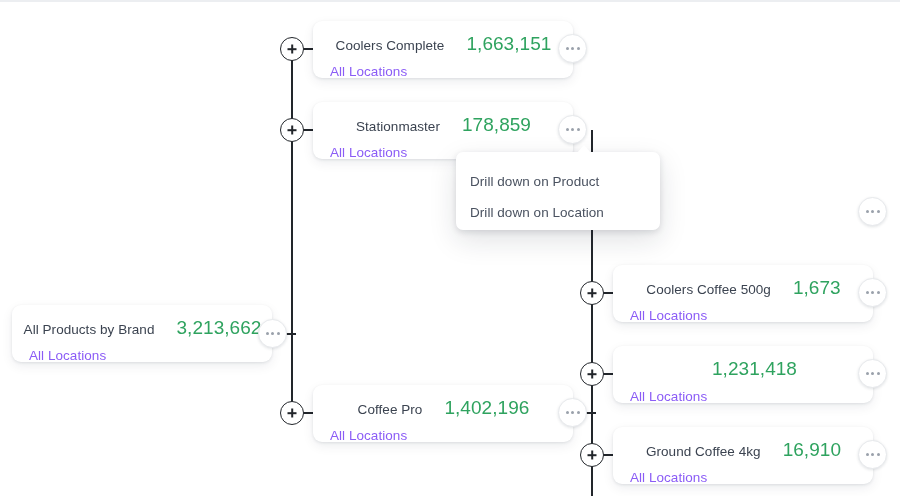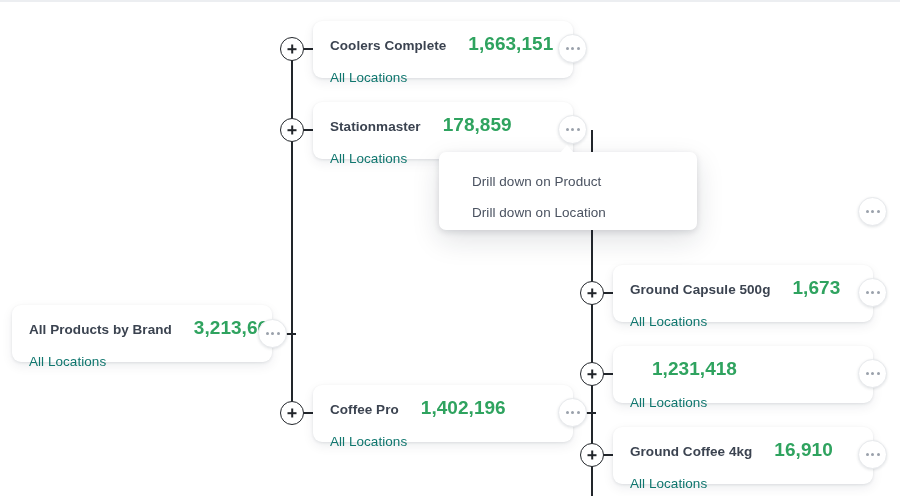--- a/index.html
+++ b/index.html
@@ -76,39 +76,38 @@
     background: #ffffff;
     border-radius: 9px;
     box-shadow: 0 1px 3px rgba(20,30,50,0.10), 0 4px 12px rgba(20,30,50,0.07);
     box-sizing: border-box;
     z-index: 4;
     padding: 12px 16px 12px 17px;
   }
   .card-row {
     display: flex;
     align-items: baseline;
-    justify-content: flex-start;
+    justify-content: center;
     white-space: nowrap;
-    font-weight: bold;
   }
   .card-title {
     font-size: 13.5px;
     color: #3b4350;
     letter-spacing: 0.05px;
   }
   .card-value {
     font-size: 19px;
     color: #2fa35f;
     margin-left: 22px;
     letter-spacing: 0.05px;
   }
   .card-sub {
     font-size: 13.5px;
-    color: #0f766e;
-    margin-top: 15px;
+    color: #8b5cf6;
+    margin-top: 9px;
     letter-spacing: 0.05px;
   }
 
   
   .dots-btn {
     position: absolute;
     width: 29px;
     height: 29px;
     border-radius: 50%;
     background: #ffffff;
@@ -243,21 +242,21 @@
   </div>
 
   <div class="dots-btn" style="left:858px; top:197px;">
     <i></i>
       <i></i>
       <i></i>
   </div>
 
   <div class="card" style="left:613px; top:265px; width:260px; height:57px;">
     <div class="card-row">
-      <span class="card-title">Ground Capsule 500g</span>
+      <span class="card-title">Coolers Coffee 500g</span>
       <span class="card-value">1,673</span>
     </div>
     <div class="card-sub">All Locations</div>
   </div>
   <div class="dots-btn" style="left:858px; top:278px;">
     <i></i>
       <i></i>
       <i></i>
   </div>
 
@@ -279,19 +278,19 @@
       <span class="card-value">16,910</span>
     </div>
     <div class="card-sub">All Locations</div>
   </div>
   <div class="dots-btn" style="left:858px; top:440px;">
     <i></i>
       <i></i>
       <i></i>
   </div>
 
-  <div class="popup" style="left:439px; top:152px; width:258px; height:78px;padding-left:19px;">
+  <div class="popup" style="left:456px; top:152px; width:204px; height:78px;">
     <div class="popup-arrow" style="left:121px;"></div>
     <div class="popup-item">Drill down on Product</div>
     <div class="popup-item">Drill down on Location</div>
   </div>
 
 </div>
 
 </body></html>

